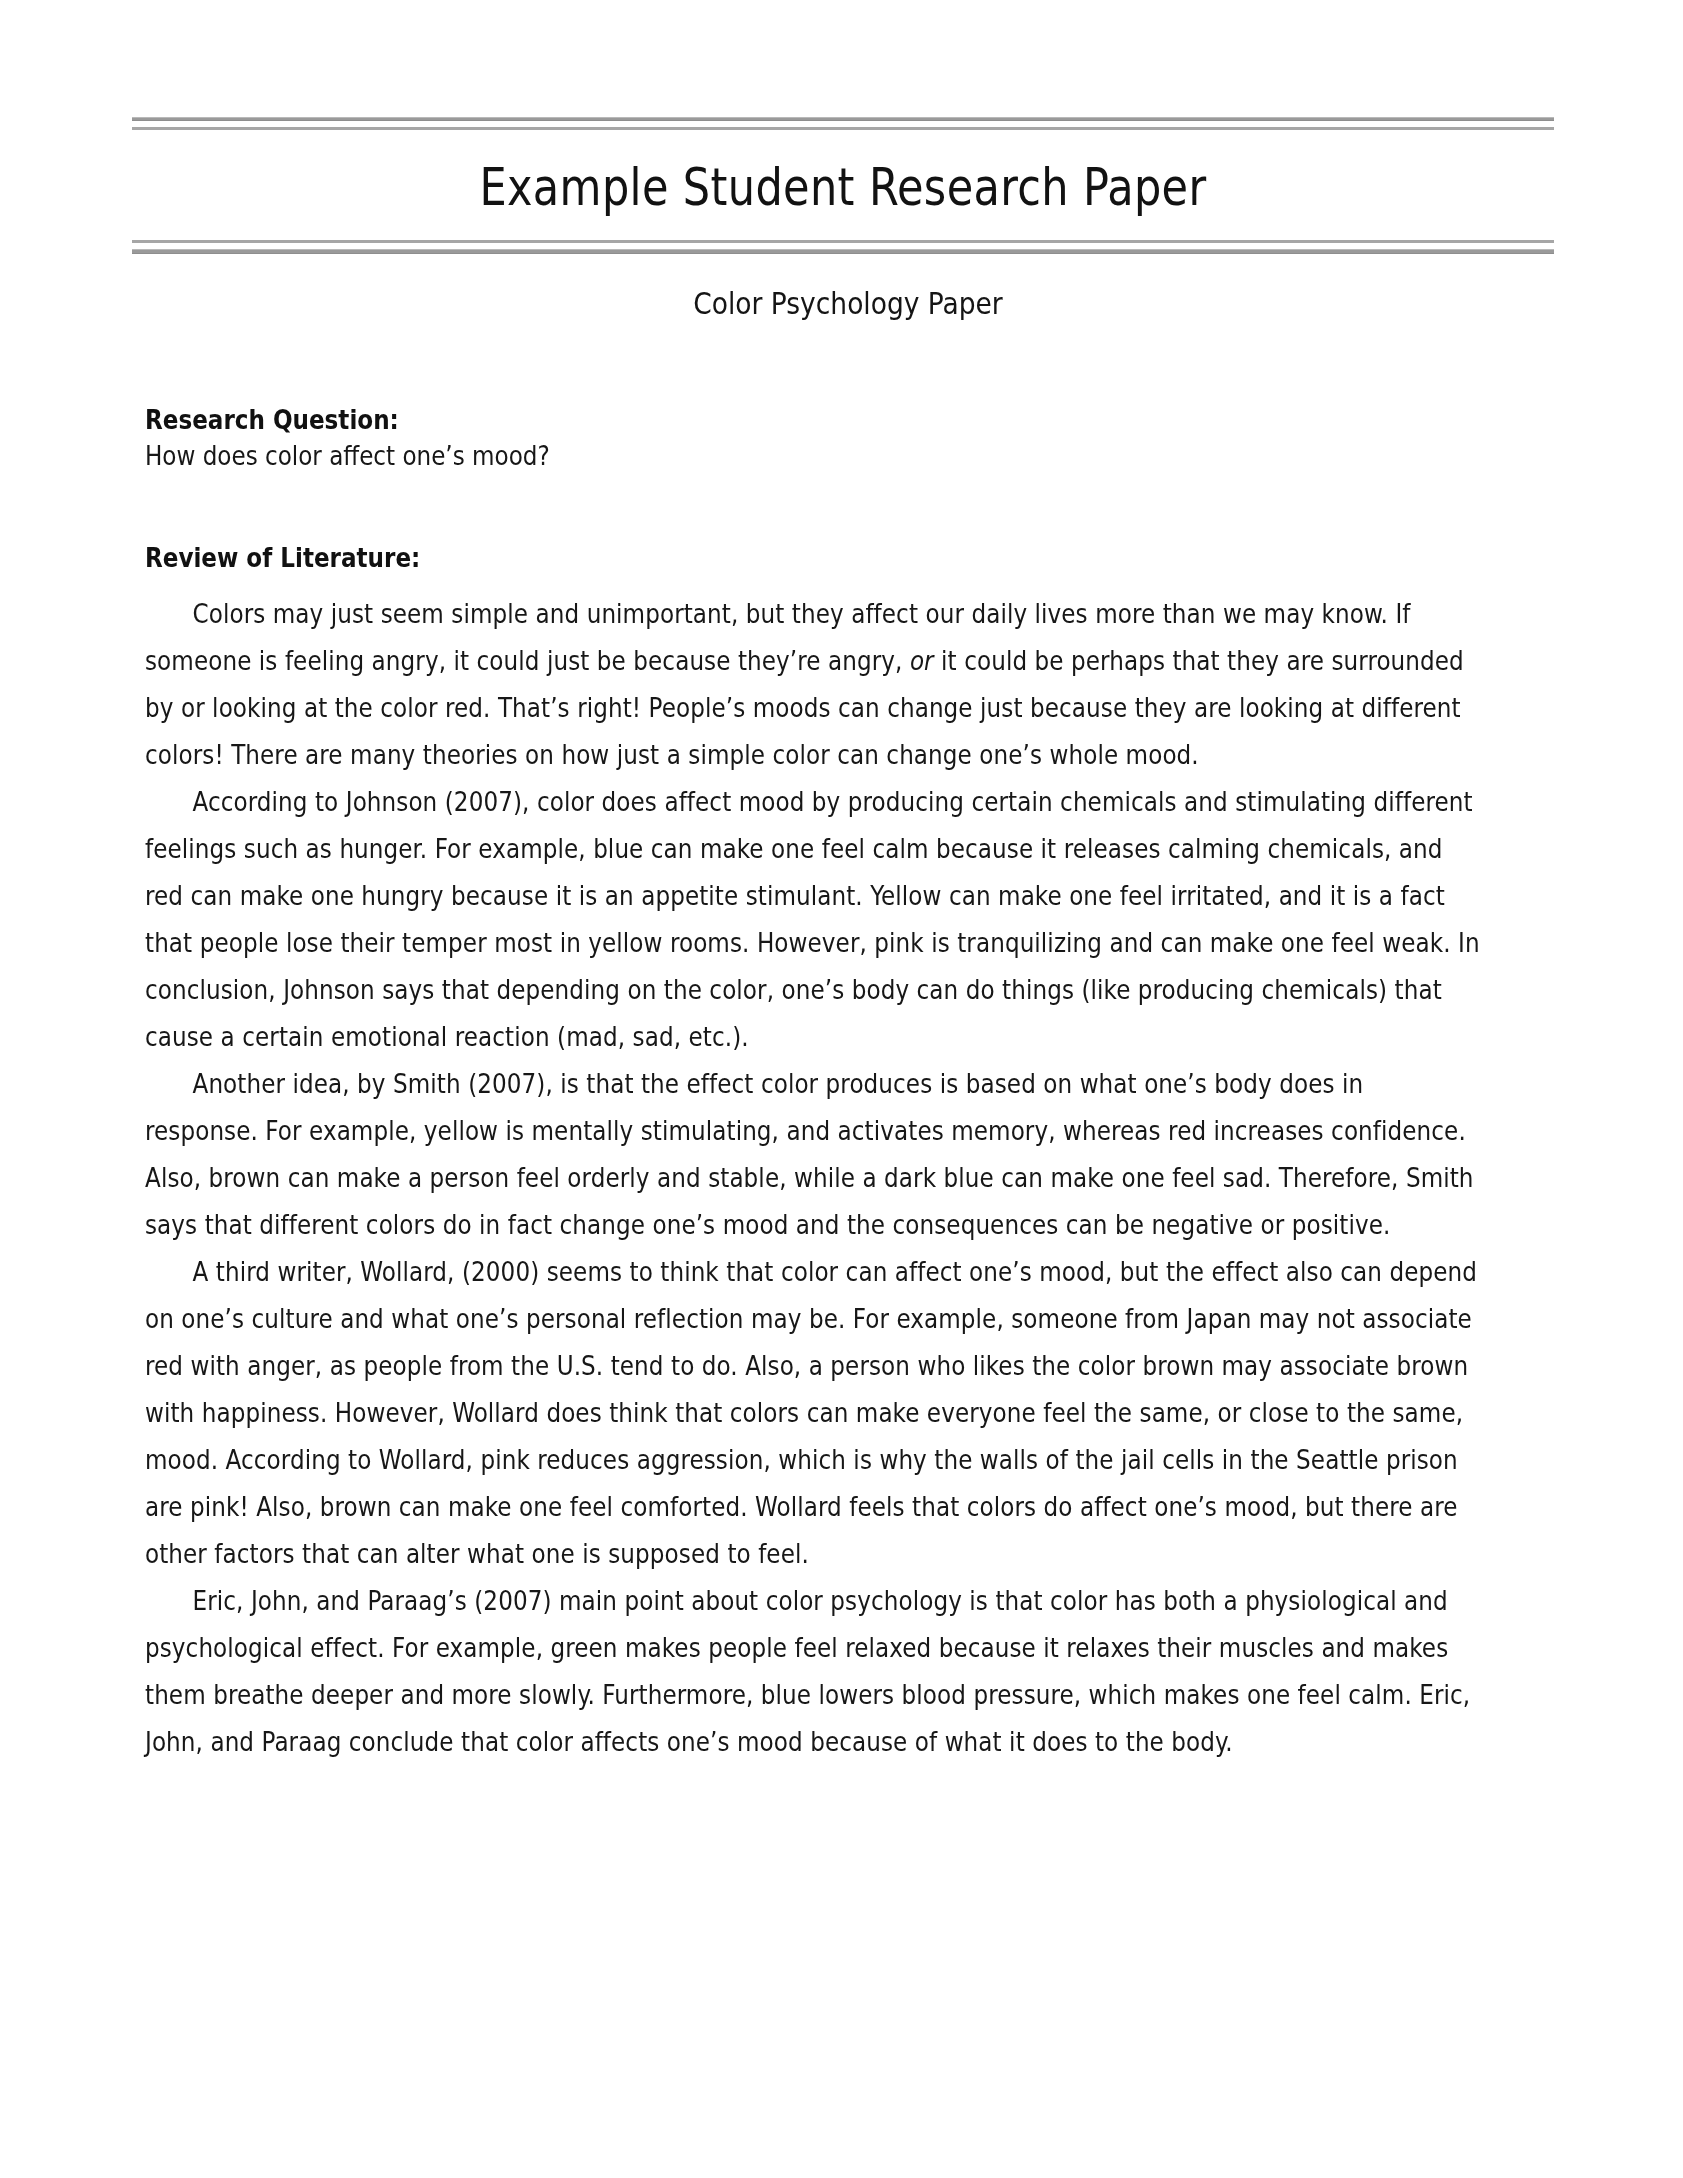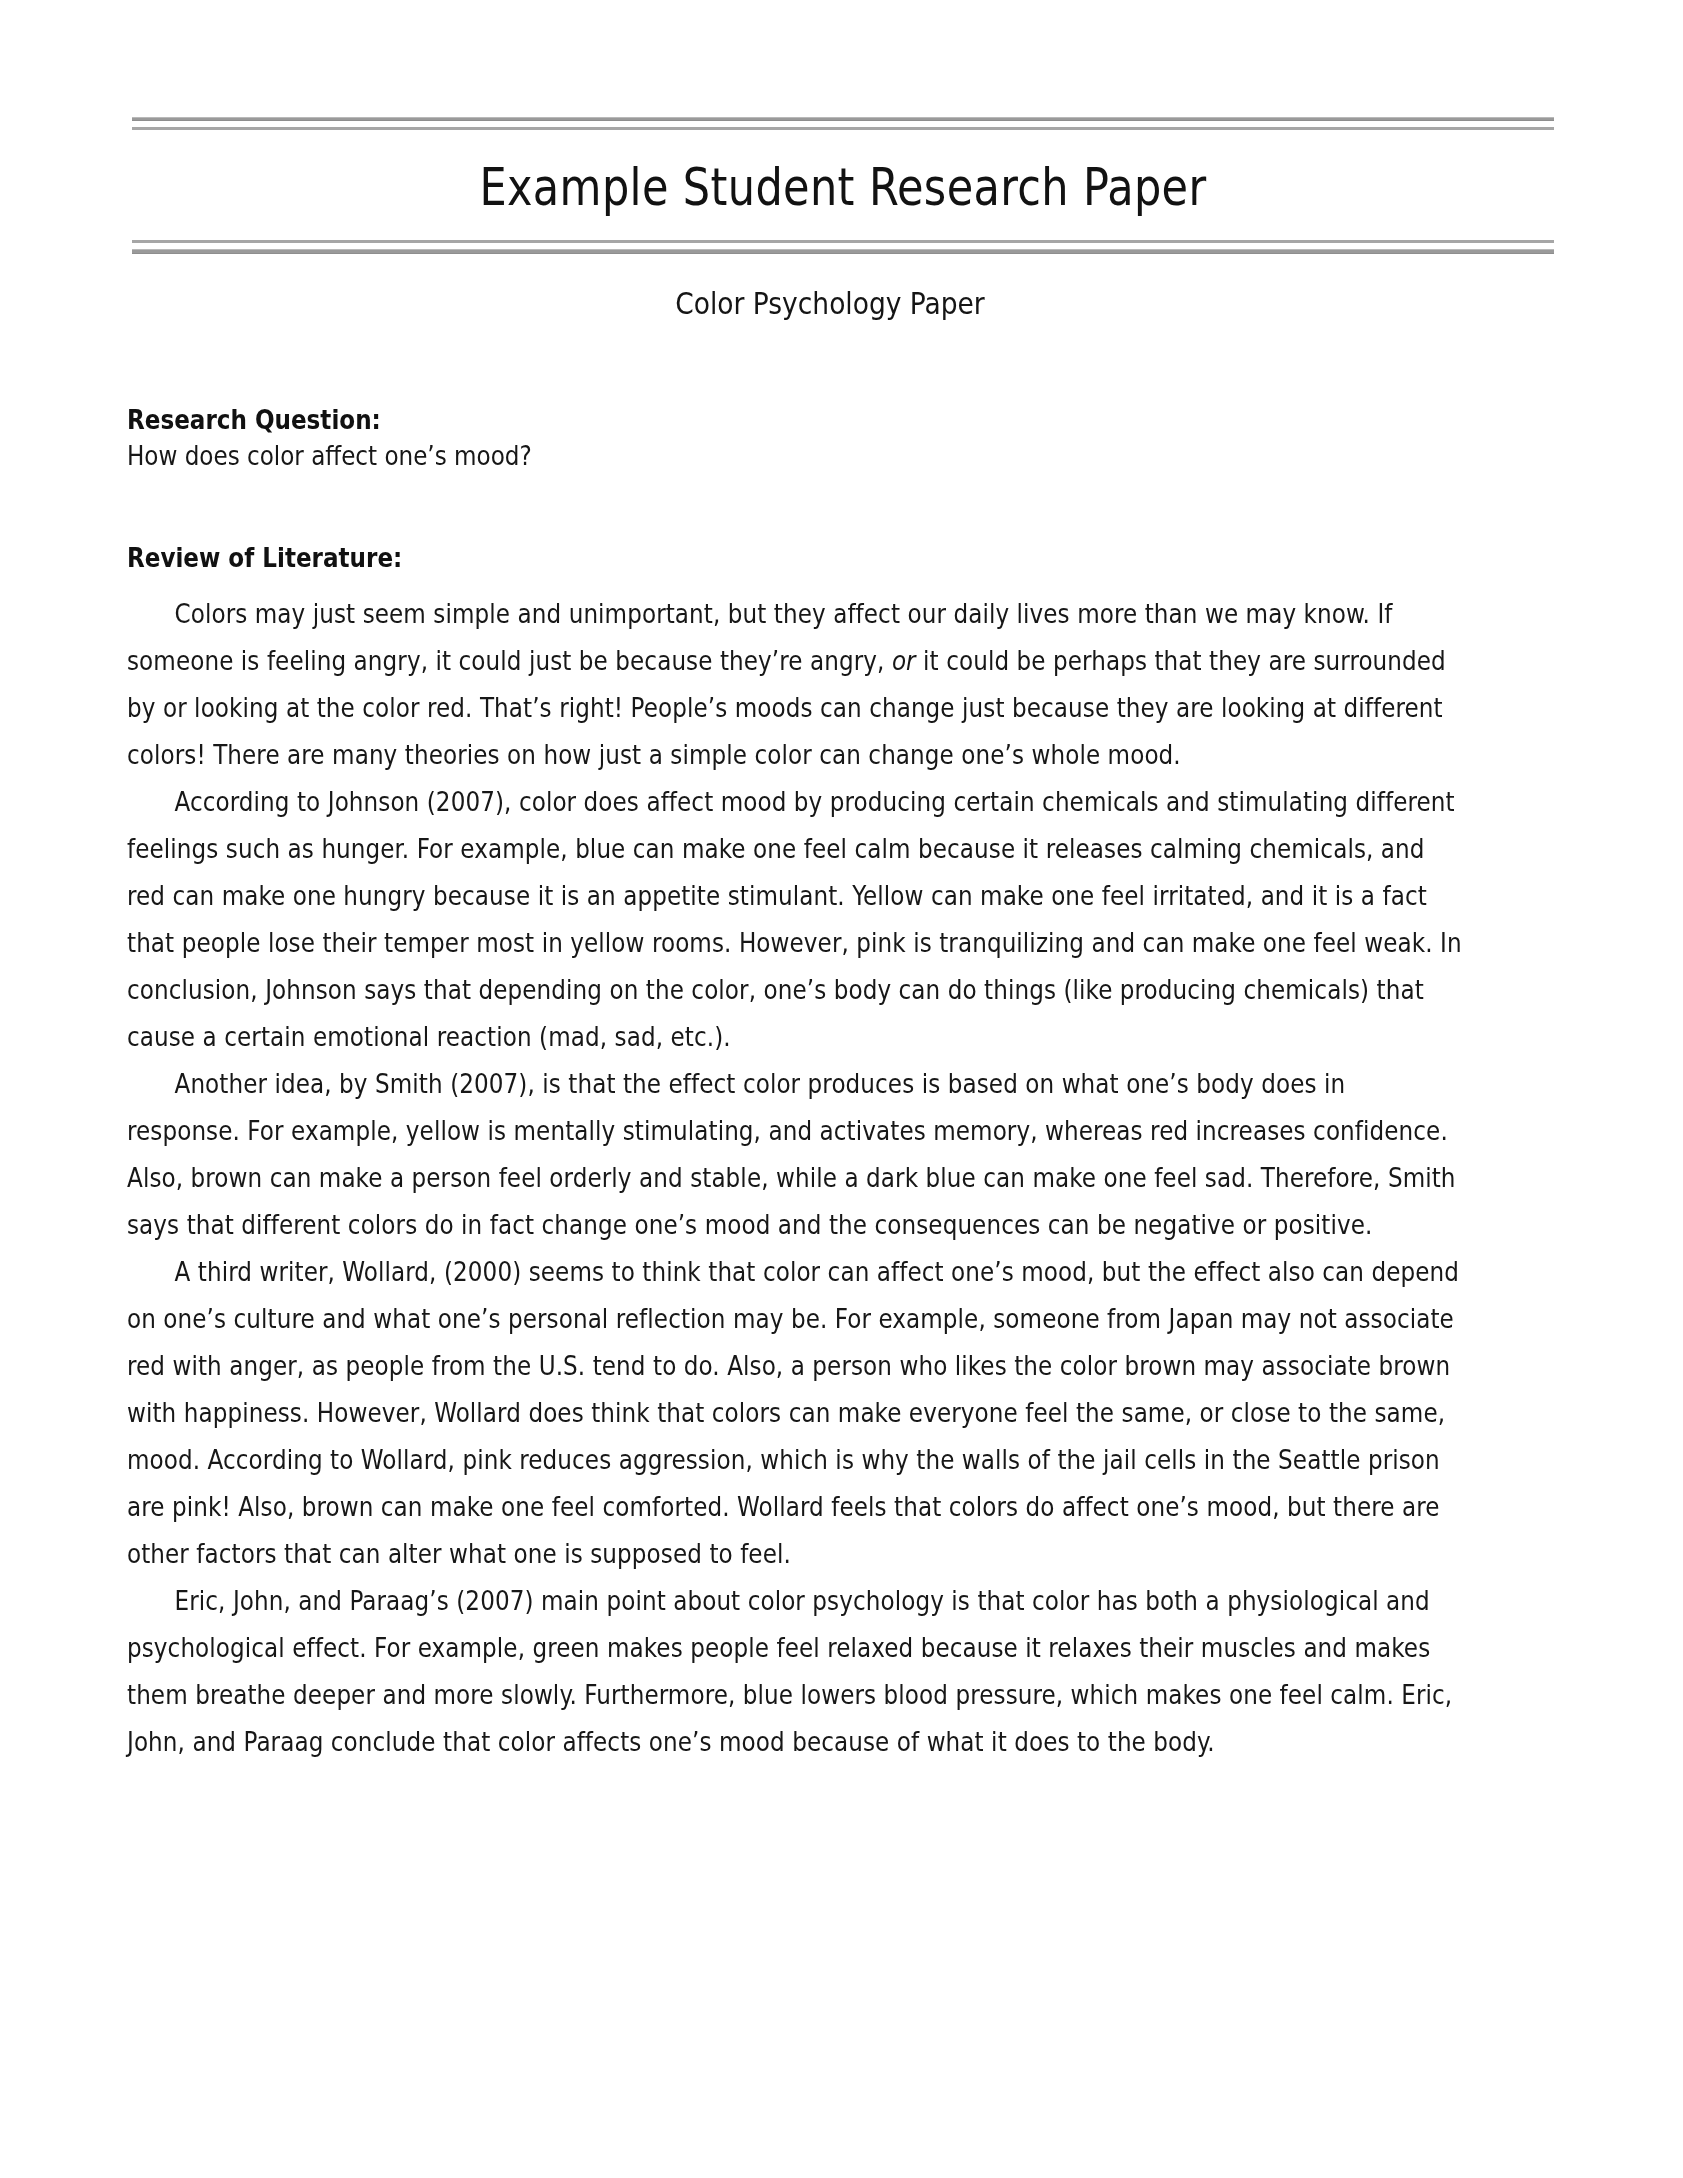--- a/index.html
+++ b/index.html
@@ -80,21 +80,21 @@
     height: 5px;
     background: #9a9a9a;
     border-top: 1px solid #b9b9b9;
     border-bottom: 1px solid #8e8e8e;
     box-sizing: border-box;
   }
 
   
   .body-col {
     position: absolute;
-    left: 127px;
+    left: 145px;
     top: 285px;
     width: 1406px;
   }
 
   .subtitle {
     text-align: center;
     font-family: "DejaVu Sans Condensed", "Liberation Sans Narrow", "Liberation Sans", sans-serif;
     font-size: 31px;
     font-weight: 400;
     color: #151515;

